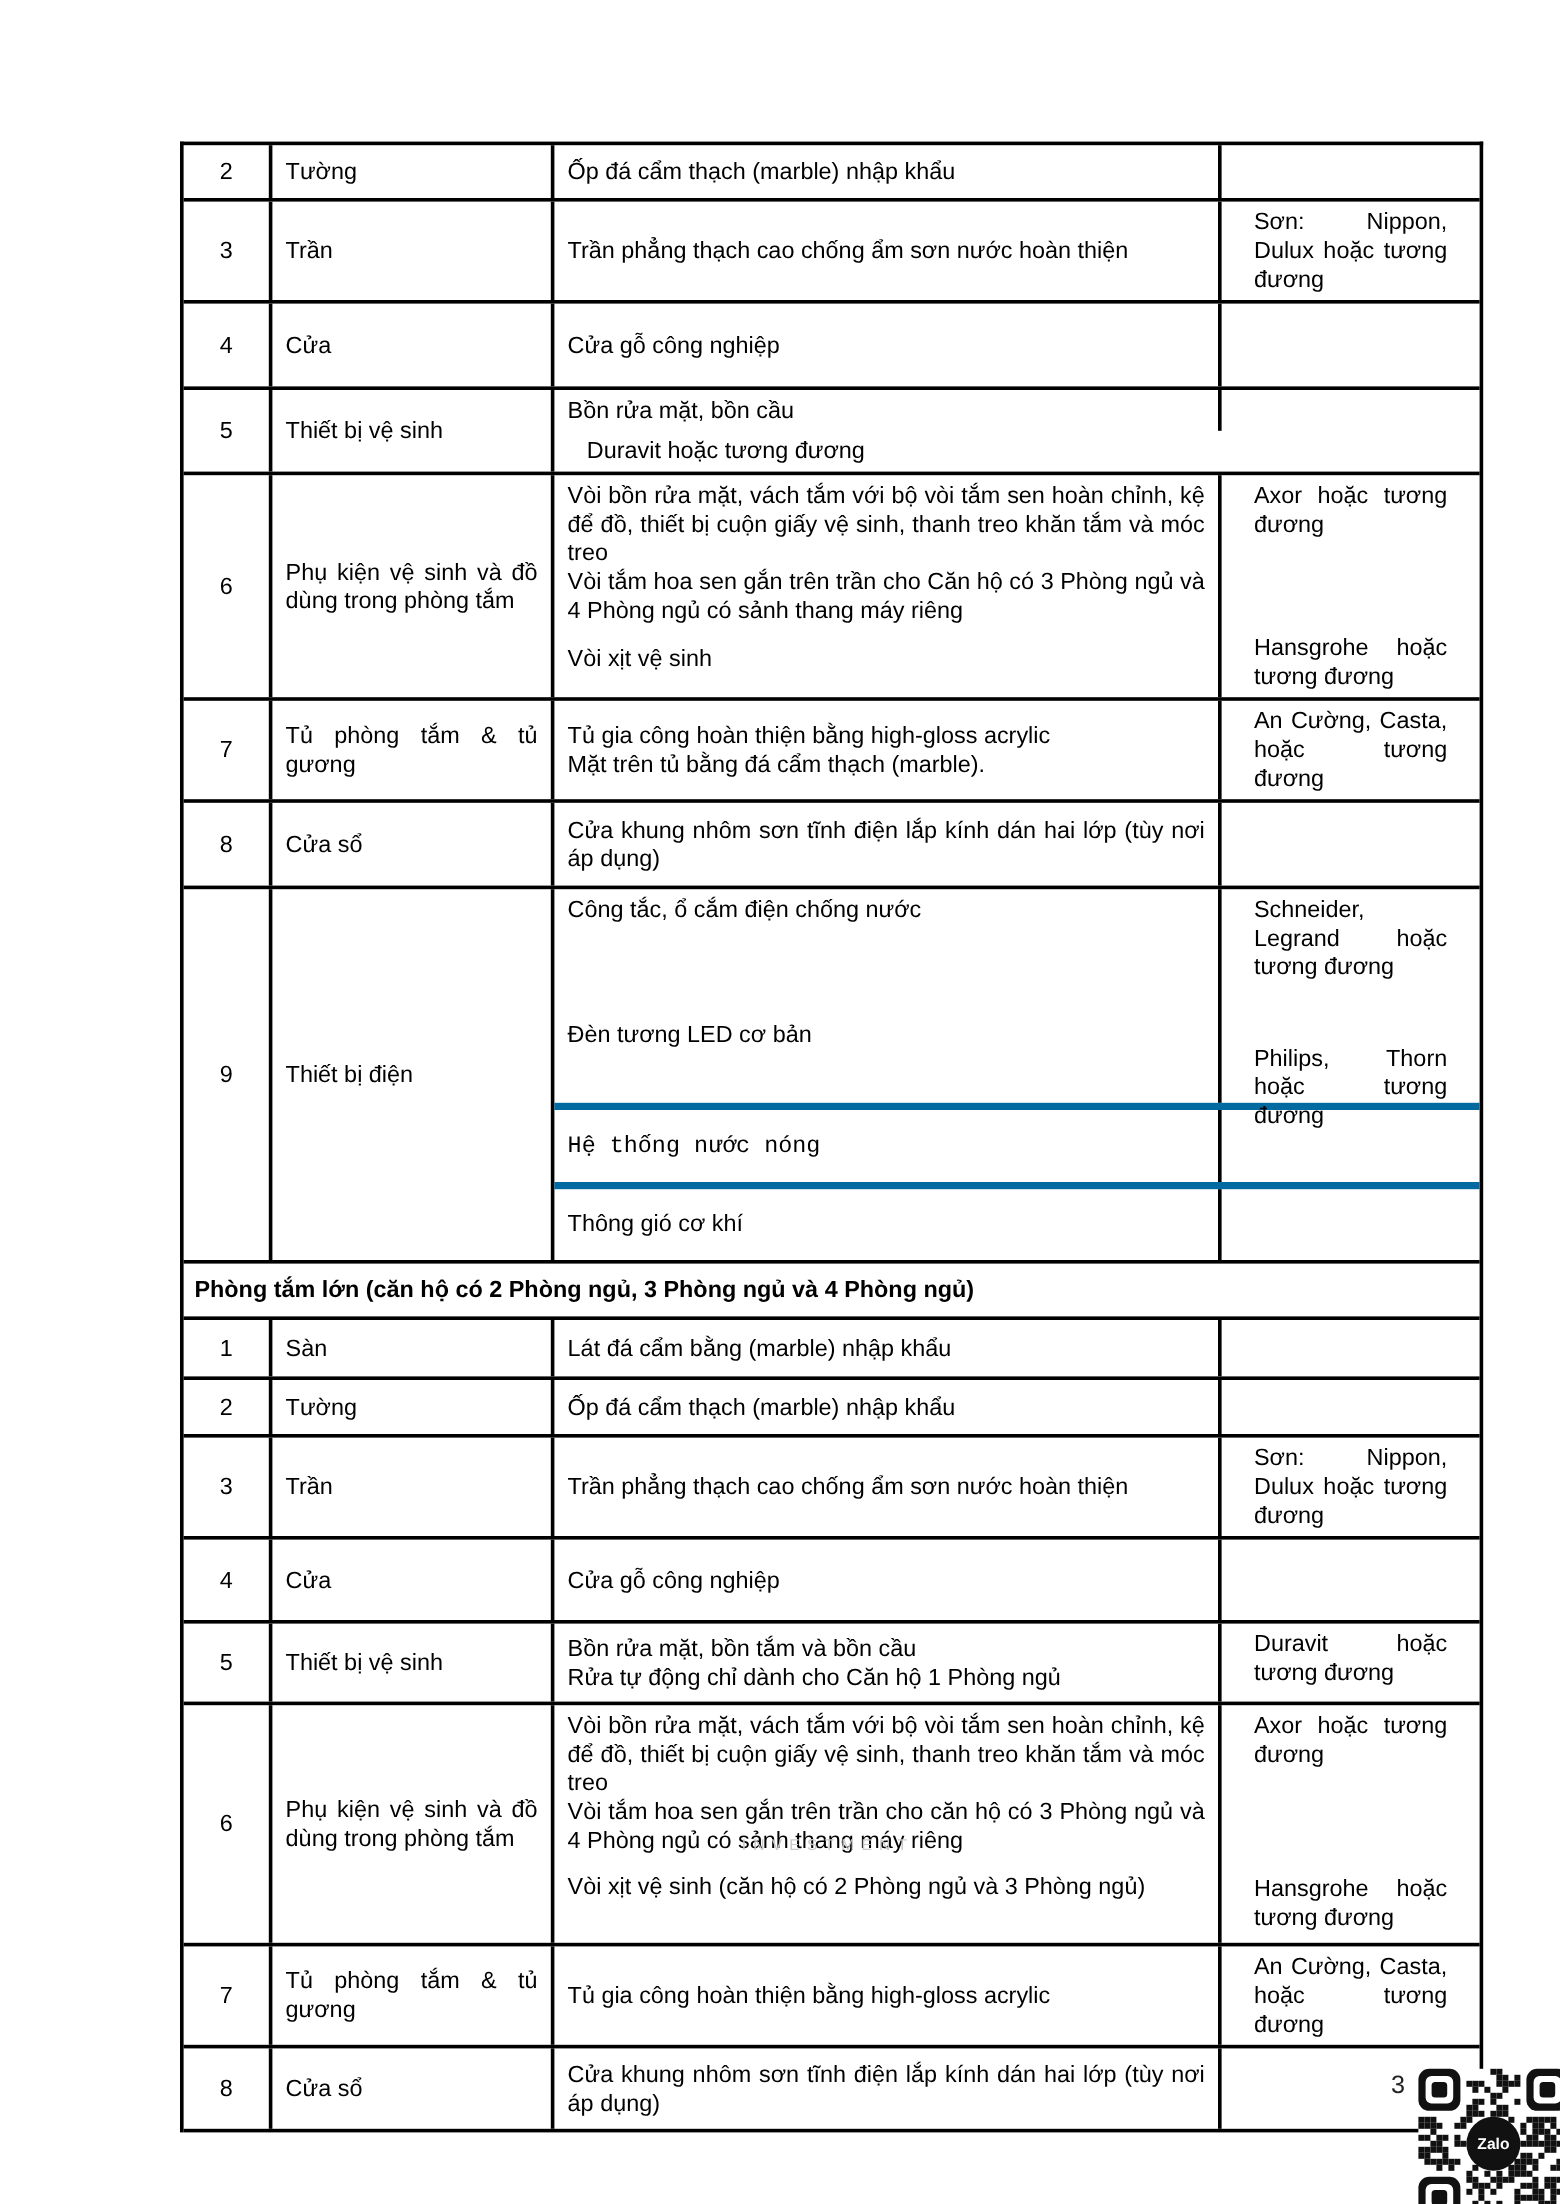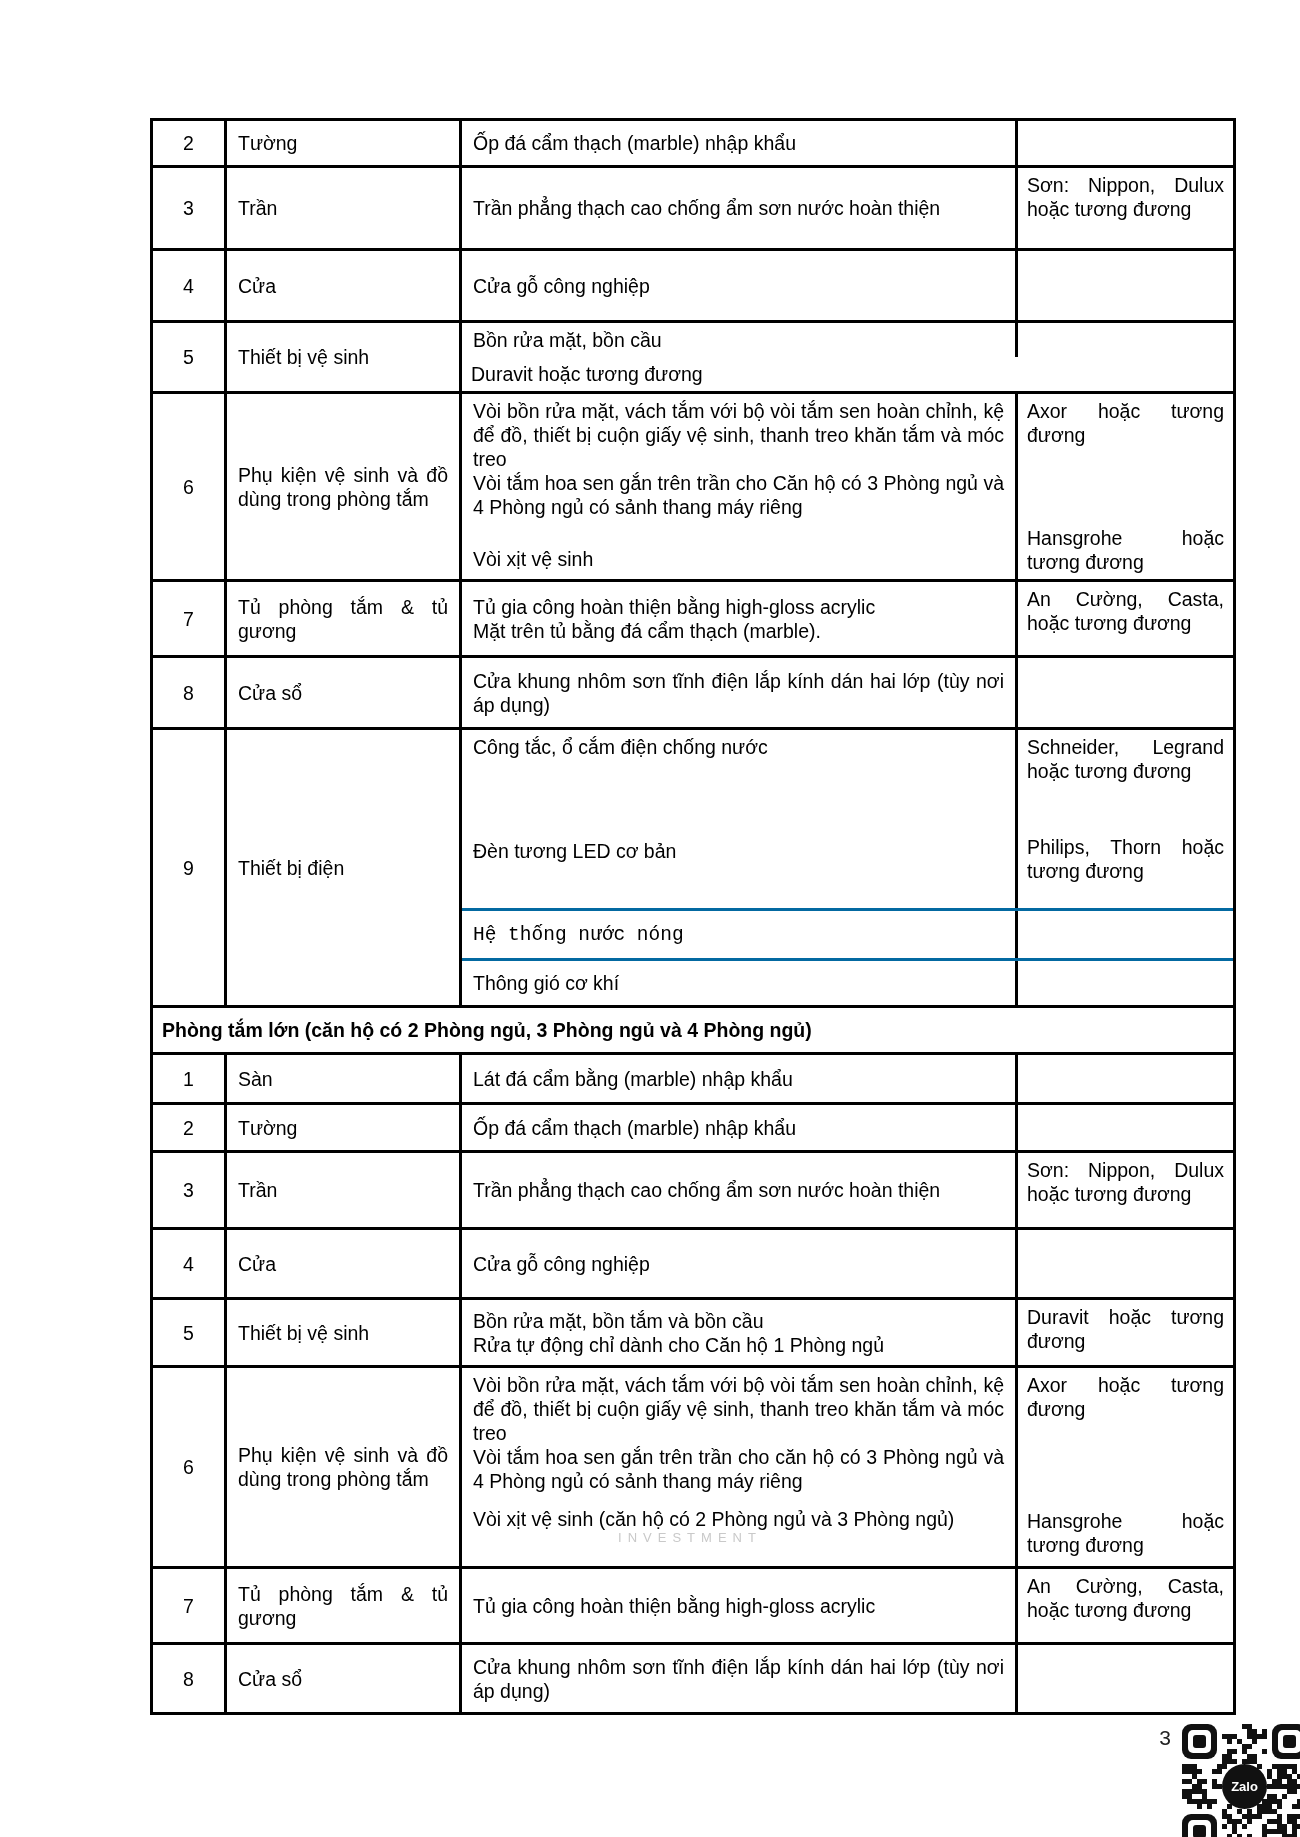--- a/index.html
+++ b/index.html
@@ -8,24 +8,24 @@
   .tbl{position:absolute;left:150px;top:118px;width:1086px;box-sizing:border-box;
        border:3px solid #000;border-bottom:none;background:#fff;}
   .row{display:flex;border-bottom:3px solid #000;align-items:stretch;}
   .hrow{border-bottom:3px solid #000;display:flex;align-items:center;box-sizing:border-box;
         min-height:47px;padding:2px 9px;font-weight:bold;font-size:19.5px;line-height:24px;}
   .cell{box-sizing:border-box;display:flex;flex-direction:column;justify-content:center;
         font-size:19.5px;line-height:24px;}
   .no{width:74px;flex:none;border-right:3px solid #000;align-items:center;padding:4px 0;}
   .item{width:235px;flex:none;border-right:3px solid #000;padding:5px 11px;}
   .subcol{flex:1;display:flex;flex-direction:column;}
-  .subrow{display:flex;border-bottom:3px solid #0369a1;flex:1;align-items:stretch;}
+  .subrow{display:flex;border-bottom:6px solid #0369a1;flex:1;align-items:stretch;}
   .subrow:last-child{border-bottom:none;}
   .desc{width:556px;flex:none;border-right:3px solid #000;padding:5px 11px;}
-  .brand{flex:1;padding:5px 9px;}
+  .brand{flex:1;padding:5px 27px;}
   .top{justify-content:flex-start;}
   .para{margin:0;text-align:justify;}
   .no .para{text-align:center;}
   .watermark{position:absolute;left:540px;top:1530px;width:300px;text-align:center;
              color:#c9c9c9;font-size:13px;letter-spacing:6px;font-weight:500;}
   .pagenum{position:absolute;left:1150px;top:1726px;width:30px;text-align:center;
            font-size:21px;color:#222;}
   .qr{position:absolute;left:1182px;top:1724px;width:125px;height:125px;background:#fff;}
   .qr .m{position:absolute;background:#111;}
   .finder{position:absolute;width:35px;height:35px;background:#111;border-radius:9px;}
@@ -113,21 +113,21 @@
           <div class="para">6</div>
         </div>
         <div class="cell item">
           <div class="para">Phụ kiện vệ sinh và đồ dùng trong phòng tắm</div>
         </div>
         <div class="subcol">
           <div class="subrow" style="min-height: 178px;">
             <div class="cell desc top">
               <div class="para">Vòi bồn rửa mặt, vách tắm với bộ vòi tắm sen hoàn chỉnh, kệ để đồ, thiết bị cuộn giấy vệ sinh, thanh treo khăn tắm và móc treo</div>
               <div class="para">Vòi tắm hoa sen gắn trên trần cho Căn hộ có 3 Phòng ngủ và 4 Phòng ngủ có sảnh thang máy riêng</div>
-              <div class="para" style="margin-top: 28px;">Vòi xịt vệ sinh</div>
+              <div class="para" style="margin-top: 16px;">Vòi xịt vệ sinh</div>
             </div>
             <div class="cell brand top">
               <div class="para">Axor hoặc tương đương</div>
               <div class="para" style="margin-top: 79px;">Hansgrohe hoặc tương đương</div>
             </div>
           </div>
         </div>
       </div>
       <div class="row">
         <div class="cell no">

